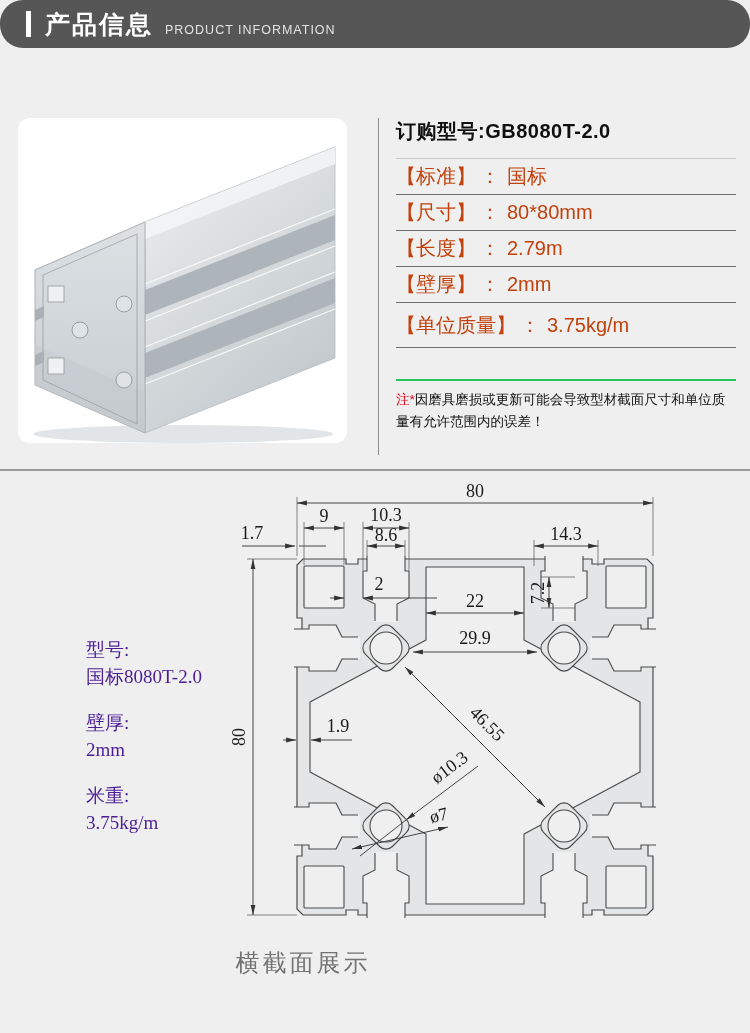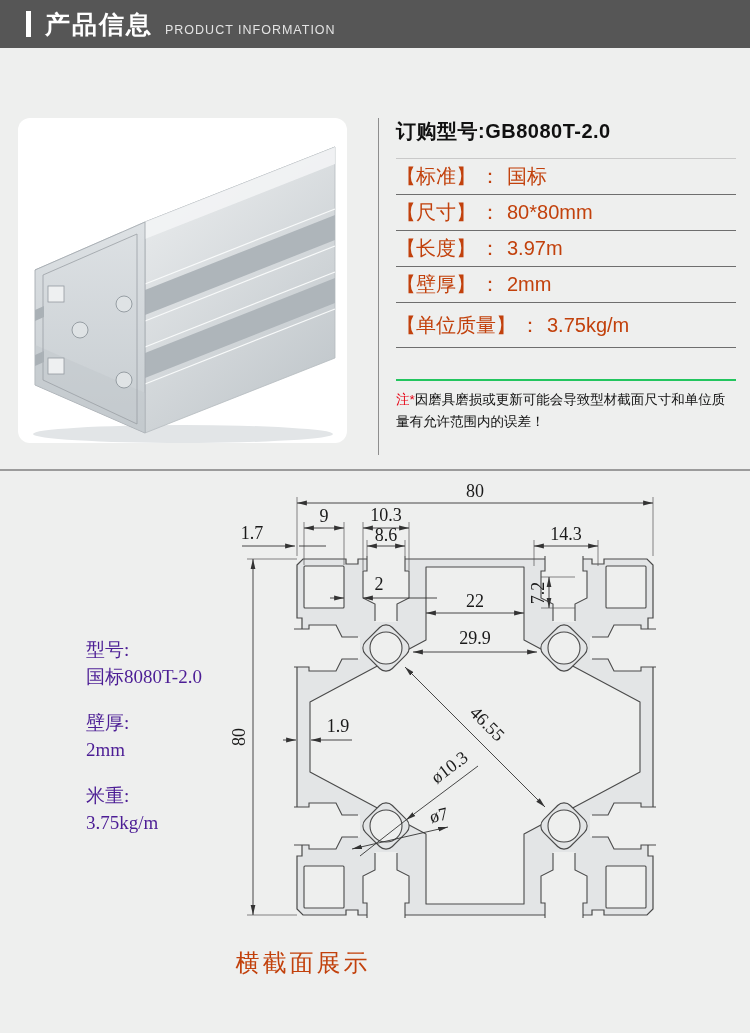--- a/index.html
+++ b/index.html
@@ -1,20 +1,20 @@
 <!DOCTYPE html>
 <html><head>
 <meta charset="utf-8">
 <style>
   html,body{margin:0;padding:0;}
   .page{position:relative;width:750px;height:1033px;background:#eeefee;overflow:hidden;
         font-family:"Liberation Sans",sans-serif;}
   
   .hdr{position:absolute;top:0;left:0;width:750px;height:48px;background:#565656;
-       display:flex;align-items:center;padding-left:26px;box-sizing:border-box;}
+       display:flex;align-items:center;padding-left:26px;box-sizing:border-box;border-radius:23px;}
   .hdr-accent{width:5px;height:26px;background:#ffffff;margin-right:14px;}
   .hdr-title{font-size:25px;font-weight:bold;color:#ffffff;letter-spacing:2px;}
   .hdr-sub{font-size:12.5px;color:#e3e3e3;letter-spacing:1px;margin-left:12px;margin-top:12px;}
   
   .photo-card{position:absolute;left:18px;top:118px;width:329px;height:325px;background:#ffffff;
               border-radius:12px;overflow:hidden;}
   .vdiv{position:absolute;left:378px;top:118px;width:1px;height:337px;background:#8e8e8e;}
   .specs{position:absolute;left:396px;top:108px;width:340px;}
   .spec-title{font-size:20px;font-weight:bold;color:#101010;padding:10px 0 13px 0;
               border-bottom:1px solid #c9c9c9;letter-spacing:.5px;}
@@ -27,21 +27,21 @@
   .note-red{color:#e60012;}
   
   .hdivide{position:absolute;top:469px;left:0;width:750px;height:2px;background:#9b9b9b;}
   
   .draw-svg{position:absolute;top:470px;left:0;}
   .side-labels{position:absolute;left:86px;top:636px;width:170px;
                font-family:"Liberation Serif",serif;font-size:19px;color:#4c1d95;}
   .side-block{margin-bottom:19px;}
   .side-block div{line-height:27px;}
   .caption{position:absolute;top:947px;left:0;width:606px;text-align:center;
-           font-size:24px;letter-spacing:3px;color:#c2410c;font-weight:500;}
+           font-size:24px;letter-spacing:3px;color:#737373;font-weight:500;}
   
   .dimtxt{font-family:"Liberation Serif",serif;font-size:18px;fill:#1a1a1a;}
 </style>
 </head>
 <body>
 
 <div class="page">
 
   <div class="hdr">
     <div class="hdr-accent"></div>
@@ -106,21 +106,21 @@
         <span>国标</span>
     </div>
     <div class="spec-row">
       <span>【尺寸】</span>
         <span class="spec-colon">：</span>
         <span>80*80mm</span>
     </div>
     <div class="spec-row">
       <span>【长度】</span>
         <span class="spec-colon">：</span>
-        <span>3.97m</span>
+        <span>2.79m</span>
     </div>
     <div class="spec-row">
       <span>【壁厚】</span>
         <span class="spec-colon">：</span>
         <span>2mm</span>
     </div>
     <div class="spec-row tall">
       <span>【单位质量】</span>
         <span class="spec-colon">：</span>
         <span>3.75kg/m</span>

